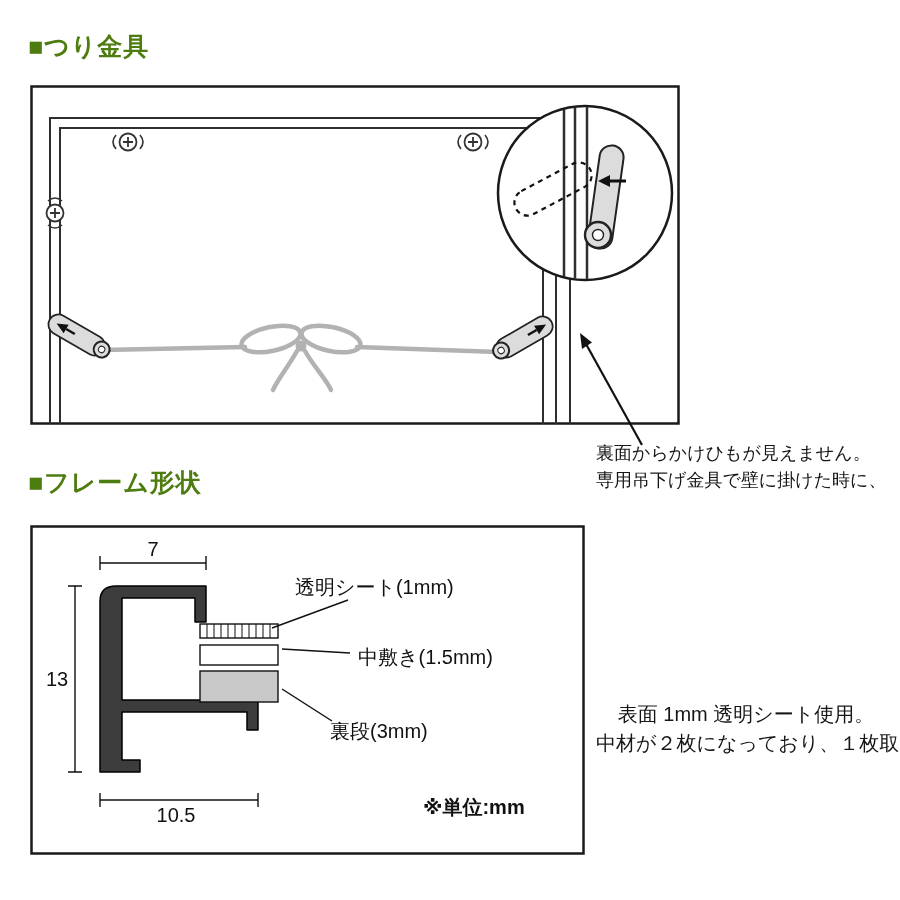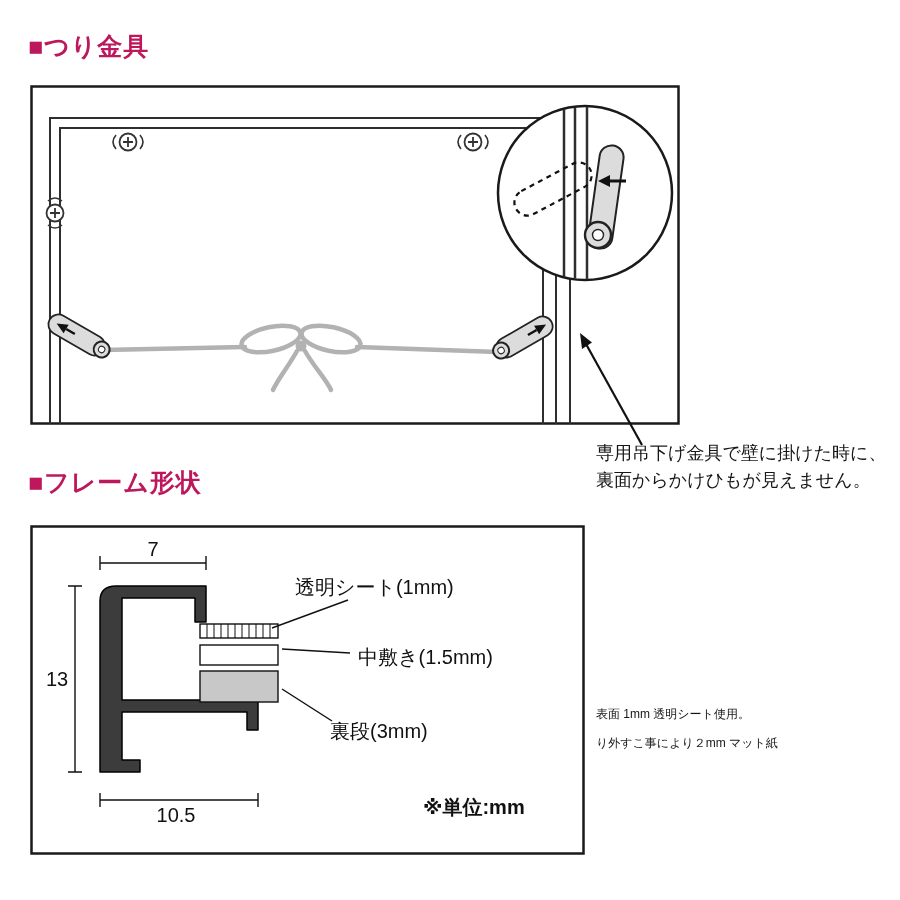--- a/index.html
+++ b/index.html
@@ -2,23 +2,23 @@
 <html><head>
 <meta charset="utf-8">
 <style>
   * { margin:0; padding:0; box-sizing:border-box; }
   html,body { background:#fff; }
   body {
     width:900px; height:900px; position:relative; overflow:hidden;
     font-family:"Liberation Sans","DejaVu Sans",sans-serif; color:#111;
   }
   .abs { position:absolute; }
-  .sec-title { font-size:25px; font-weight:bold; letter-spacing:1px; color:#be185d; }
+  .sec-title { font-size:25px; font-weight:bold; letter-spacing:1px; color:#4d7c0f; }
   .caption { font-size:18px; line-height:27px; white-space:nowrap; color:#161616; }
-  .desc { font-size:12px; line-height:29px; white-space:nowrap; color:#161616; }
+  .desc { font-size:20px; line-height:29px; white-space:nowrap; color:#161616;text-align:center; }
   svg text { font-family:"Liberation Sans","DejaVu Sans",sans-serif; fill:#111; }
 </style>
 </head>
 <body>
 
 <div class="abs sec-title" style="left:28px;top:30px">■つり金具</div>
 
 <svg class="abs" style="left:30px;top:85px" width="650" height="400" viewBox="0 0 650 400">
   <defs>
     <clipPath id="magclip">
@@ -84,22 +84,22 @@
     <circle cx="555" cy="108" r="87" fill="none" stroke="#1a1a1a" stroke-width="2.5"></circle>
   </g>
 
   <g>
     <path d="M612,360 L556,259" stroke="#111" stroke-width="2.2" fill="none"></path>
     <path d="M550,248 L562,257.5 L552,264 Z" fill="#111"></path>
   </g>
 </svg>
 
 <div class="abs caption" style="left:596px;top:440px;width:300px">
+  <div>裏面からかけひもが見えません。</div>
   <div>専用吊下げ金具で壁に掛けた時に、</div>
-  <div>裏面からかけひもが見えません。</div>
 </div>
 
 <div class="abs sec-title" style="left:28px;top:466px">■フレーム形状</div>
 
 <svg class="abs" style="left:30px;top:525px" width="555" height="330" viewBox="0 0 555 330">
   <rect x="1.5" y="1.5" width="552" height="327" fill="#fff" stroke="#1a1a1a" stroke-width="2.5"></rect>
 
   <path d="M70,247 L70,76 Q70,61 86,61 L176,61 L176,97 L165,97 L165,73 L92,73 L92,175 L228,175 L228,205 L217,205 L217,187 L92,187 L92,235 L110,235 L110,247 Z" fill="#3c3c3c" stroke="#000" stroke-width="1.5" stroke-linejoin="round"></path>
 
   <g>
@@ -123,14 +123,14 @@
   <text x="146" y="297" font-size="20" text-anchor="middle">10.5</text>
 
   <text x="265" y="69" font-size="20">透明シート(1mm)</text>
   <text x="328" y="139" font-size="20">中敷き(1.5mm)</text>
   <text x="300" y="213" font-size="20">裏段(3mm)</text>
   <text x="393" y="289" font-size="20" font-weight="bold">※単位:mm</text>
 </svg>
 
 <div class="abs desc" style="left:596px;top:700px;width:300px">
   <div>表面 1mm 透明シート使用。</div>
-  <div>り外すこ事により２mm マット紙</div>
+  <div>中材が２枚になっており、１枚取</div>
 </div>
 
 </body></html>

